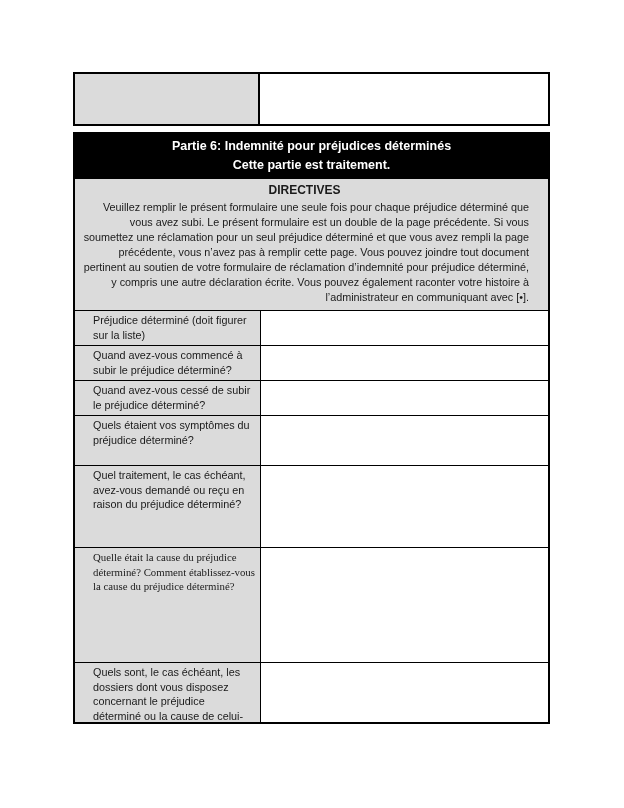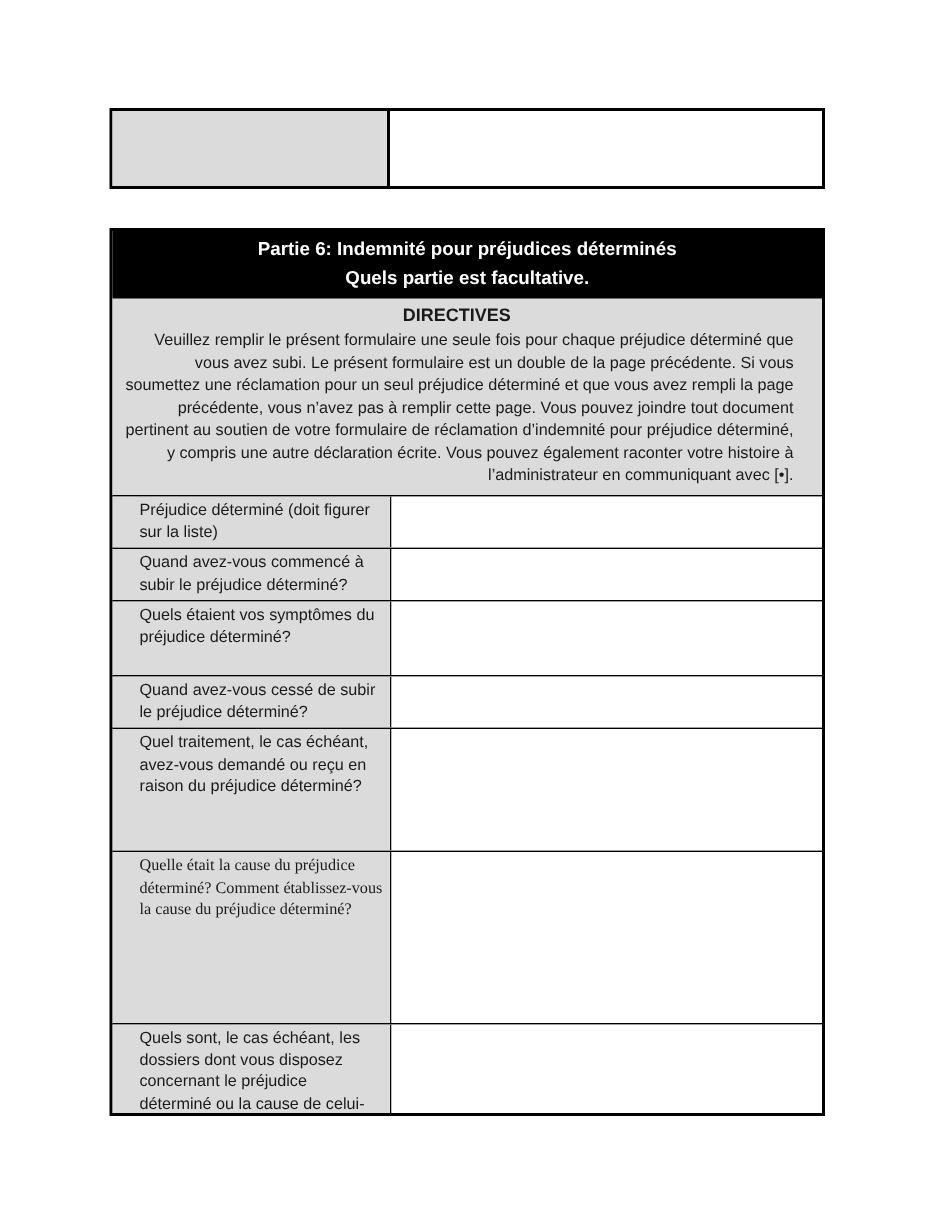--- a/index.html
+++ b/index.html
@@ -29,21 +29,21 @@
     background: #dbdbdb;
   }
   .top-table .cell-value {
     flex: 1;
     background: #ffffff;
   }
 
   
   .main-table {
     position: absolute;
-    left: 73px; top: 152px;
+    left: 73px; top: 132px;
     width: 477px;
     box-sizing: border-box;
     border: 2px solid #000;
     background: #ffffff;
   }
 
   .part-header {
     box-sizing: border-box;
     height: 44px;
     background: #000000;
@@ -109,45 +109,45 @@
 
   <div class="top-table">
     <div class="cell-label"></div>
     <div class="cell-value"></div>
   </div>
 
   <div class="main-table">
 
     <div class="part-header">
       <div>Partie 6: Indemnité pour préjudices déterminés</div>
-      <div>Quels partie est facultative.</div>
+      <div>Cette partie est traitement.</div>
     </div>
 
     <div class="directives">
       <div class="d-title">DIRECTIVES</div>
       <div class="d-body">Veuillez remplir le présent formulaire une seule fois pour chaque préjudice déterminé que vous avez subi. Le présent formulaire est un double de la page précédente. Si vous soumettez une réclamation pour un seul préjudice déterminé et que vous avez rempli la page précédente, vous n’avez pas à remplir cette page. Vous pouvez joindre tout document pertinent au soutien de votre formulaire de réclamation d’indemnité pour préjudice déterminé, y compris une autre déclaration écrite. Vous pouvez également raconter votre histoire à l’administrateur en communiquant avec [•].</div>
     </div>
 
     <div class="q-row h35">
       <div class="q-label">Préjudice déterminé (doit figurer sur la liste)</div>
       <div class="q-answer"></div>
     </div>
 
     <div class="q-row h35">
       <div class="q-label">Quand avez-vous commencé à subir le préjudice déterminé?</div>
       <div class="q-answer"></div>
     </div>
 
-    <div class="q-row h50">
-      <div class="q-label">Quels étaient vos symptômes du préjudice déterminé?</div>
+    <div class="q-row h35">
+      <div class="q-label">Quand avez-vous cessé de subir le préjudice déterminé?</div>
       <div class="q-answer"></div>
     </div>
 
-    <div class="q-row h35">
-      <div class="q-label">Quand avez-vous cessé de subir le préjudice déterminé?</div>
+    <div class="q-row h50">
+      <div class="q-label">Quels étaient vos symptômes du préjudice déterminé?</div>
       <div class="q-answer"></div>
     </div>
 
     <div class="q-row h82">
       <div class="q-label">Quel traitement, le cas échéant, avez-vous demandé ou reçu en raison du préjudice déterminé?</div>
       <div class="q-answer"></div>
     </div>
 
     <div class="q-row h115">
       <div class="q-label">Quelle était la cause du préjudice déterminé? Comment établissez-vous la cause du préjudice déterminé?</div>

